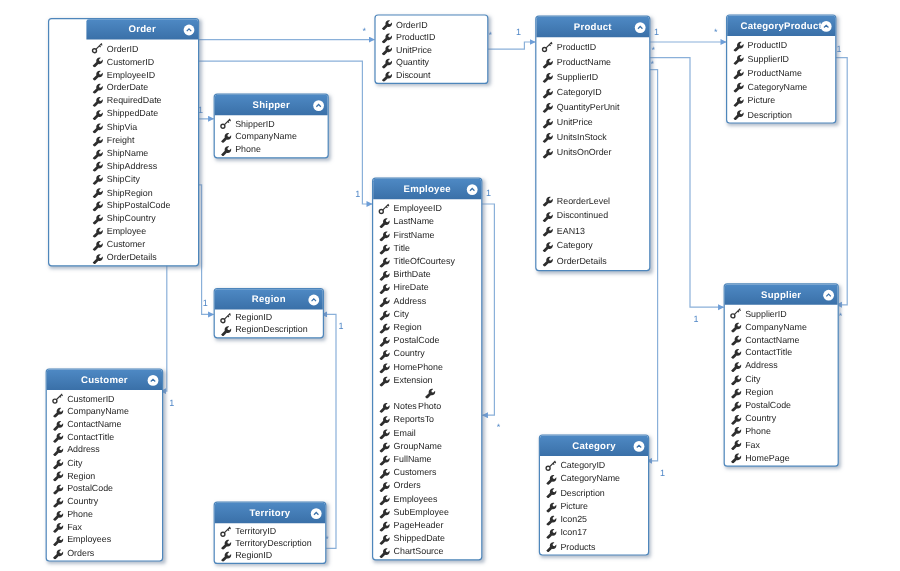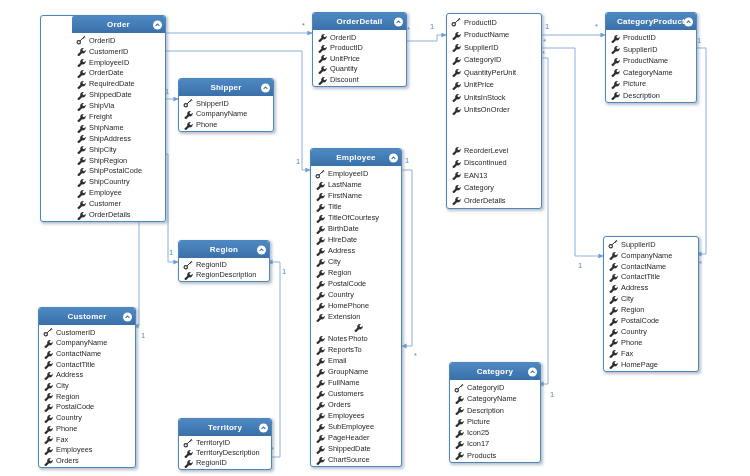--- a/index.html
+++ b/index.html
@@ -231,28 +231,20 @@
           </div>
           <div class="field-row" style="height: 10.7px;">
             <svg width="10" height="10" viewBox="0 0 12 12" class="fic">
               <path d="M1.6 10.4 L5.2 6.8 C4.8 5.6 5.1 4.2 6 3.3 C7 2.3 8.4 2 9.6 2.5 L7.8 4.3 L8.2 5.8 L9.7 6.2 L11.5 4.4 C11.9 5.6 11.6 7 10.7 7.9 C9.8 8.9 8.4 9.2 7.2 8.8 L3.4 12.5 L1.6 10.7 Z" fill="#2e2e2e"></path>
             </svg>
             <span>Phone</span>
           </div>
         </div>
       </div>
       <div class="table" style="left: 312px; top: 12px; width: 93px;">
-        <div class="table-header">
-          <span>OrderDetail</span>
-          <span class="collapse-btn">
-            <svg width="7" height="7" viewBox="0 0 9 9" class="fic">
-              <polyline points="2.1,5.7 4.5,3.3 6.9,5.7" fill="none" stroke="#3a70a8" stroke-width="1.3"></polyline>
-            </svg>
-          </span>
-        </div>
         <div class="table-body">
           <div class="field-row" style="height: 10.6px;">
             <svg width="10" height="10" viewBox="0 0 12 12" class="fic">
               <path d="M1.6 10.4 L5.2 6.8 C4.8 5.6 5.1 4.2 6 3.3 C7 2.3 8.4 2 9.6 2.5 L7.8 4.3 L8.2 5.8 L9.7 6.2 L11.5 4.4 C11.9 5.6 11.6 7 10.7 7.9 C9.8 8.9 8.4 9.2 7.2 8.8 L3.4 12.5 L1.6 10.7 Z" fill="#2e2e2e"></path>
             </svg>
             <span>OrderID</span>
           </div>
           <div class="field-row" style="height: 10.6px;">
             <svg width="10" height="10" viewBox="0 0 12 12" class="fic">
               <path d="M1.6 10.4 L5.2 6.8 C4.8 5.6 5.1 4.2 6 3.3 C7 2.3 8.4 2 9.6 2.5 L7.8 4.3 L8.2 5.8 L9.7 6.2 L11.5 4.4 C11.9 5.6 11.6 7 10.7 7.9 C9.8 8.9 8.4 9.2 7.2 8.8 L3.4 12.5 L1.6 10.7 Z" fill="#2e2e2e"></path>
@@ -273,20 +265,28 @@
           </div>
           <div class="field-row" style="height: 10.6px;">
             <svg width="10" height="10" viewBox="0 0 12 12" class="fic">
               <path d="M1.6 10.4 L5.2 6.8 C4.8 5.6 5.1 4.2 6 3.3 C7 2.3 8.4 2 9.6 2.5 L7.8 4.3 L8.2 5.8 L9.7 6.2 L11.5 4.4 C11.9 5.6 11.6 7 10.7 7.9 C9.8 8.9 8.4 9.2 7.2 8.8 L3.4 12.5 L1.6 10.7 Z" fill="#2e2e2e"></path>
             </svg>
             <span>Discount</span>
           </div>
         </div>
       </div>
       <div class="table" style="left: 446px; top: 13px; width: 94px;">
+        <div class="table-header">
+          <span>Product</span>
+          <span class="collapse-btn">
+            <svg width="7" height="7" viewBox="0 0 9 9" class="fic">
+              <polyline points="2.1,5.7 4.5,3.3 6.9,5.7" fill="none" stroke="#3a70a8" stroke-width="1.3"></polyline>
+            </svg>
+          </span>
+        </div>
         <div class="table-body">
           <div class="field-row" style="height: 12.5px;">
             <svg width="10" height="10" viewBox="0 0 12 12" class="fic">
               <circle cx="3.3" cy="8.7" r="2" fill="none" stroke="#333" stroke-width="1.4"></circle>
               <path d="M4.9 7.1 L10.6 1.4 M8.2 3.8 L9.4 5 M9.8 2.2 L11 3.4" stroke="#333" stroke-width="1.2" fill="none"></path>
             </svg>
             <span>ProductID</span>
           </div>
           <div class="field-row" style="height: 12.5px;">
             <svg width="10" height="10" viewBox="0 0 12 12" class="fic">
@@ -781,20 +781,28 @@
           </div>
           <div class="field-row" style="height: 11.3px;">
             <svg width="10" height="10" viewBox="0 0 12 12" class="fic">
               <path d="M1.6 10.4 L5.2 6.8 C4.8 5.6 5.1 4.2 6 3.3 C7 2.3 8.4 2 9.6 2.5 L7.8 4.3 L8.2 5.8 L9.7 6.2 L11.5 4.4 C11.9 5.6 11.6 7 10.7 7.9 C9.8 8.9 8.4 9.2 7.2 8.8 L3.4 12.5 L1.6 10.7 Z" fill="#2e2e2e"></path>
             </svg>
             <span>Products</span>
           </div>
         </div>
       </div>
       <div class="table" style="left: 603px; top: 236px; width: 94px;">
+        <div class="table-header">
+          <span>Supplier</span>
+          <span class="collapse-btn">
+            <svg width="7" height="7" viewBox="0 0 9 9" class="fic">
+              <polyline points="2.1,5.7 4.5,3.3 6.9,5.7" fill="none" stroke="#3a70a8" stroke-width="1.3"></polyline>
+            </svg>
+          </span>
+        </div>
         <div class="table-body">
           <div class="field-row" style="height: 10.9px;">
             <svg width="10" height="10" viewBox="0 0 12 12" class="fic">
               <circle cx="3.3" cy="8.7" r="2" fill="none" stroke="#333" stroke-width="1.4"></circle>
               <path d="M4.9 7.1 L10.6 1.4 M8.2 3.8 L9.4 5 M9.8 2.2 L11 3.4" stroke="#333" stroke-width="1.2" fill="none"></path>
             </svg>
             <span>SupplierID</span>
           </div>
           <div class="field-row" style="height: 10.9px;">
             <svg width="10" height="10" viewBox="0 0 12 12" class="fic">

